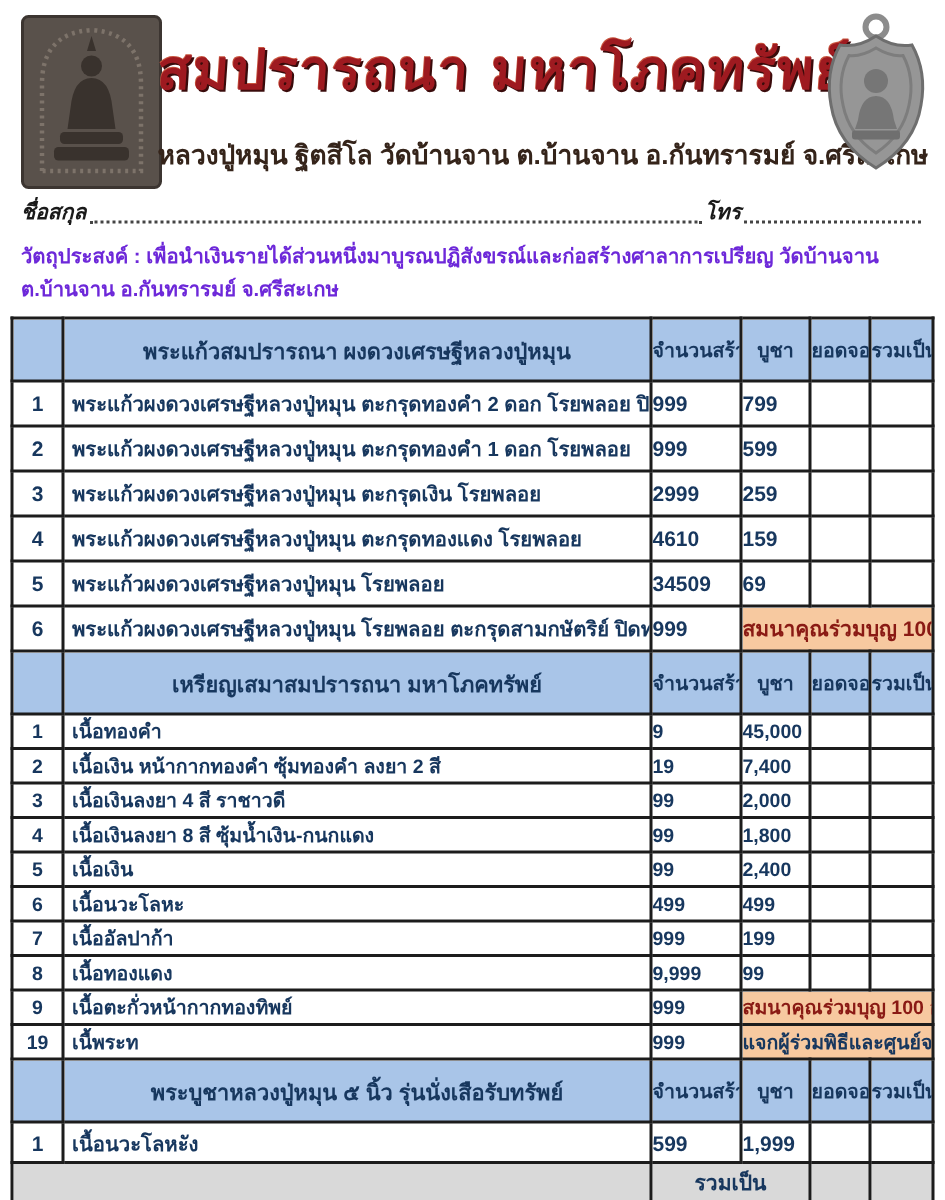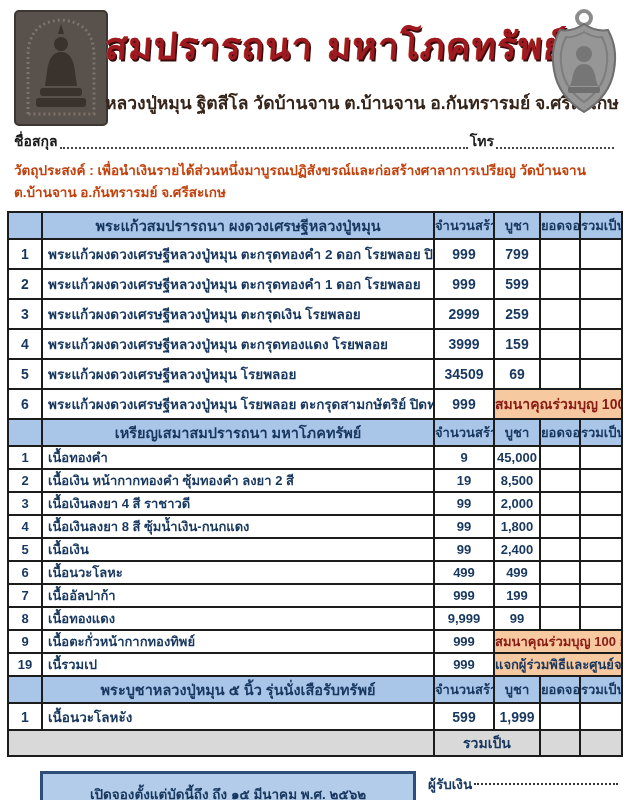--- a/index.html
+++ b/index.html
@@ -31,32 +31,32 @@
     letter-spacing:1px;transform:skewX(-4deg);
     text-shadow:1.5px 1.5px 0 #3a0b0b, -0.5px -0.5px 0 #c8553f;
     font-family:"DejaVu Serif","Liberation Serif",serif;
     white-space:nowrap;
   }
   .sub-title{
     margin-top:14px;font-size:17.5px;font-weight:bold;color:#35241a;
     white-space:nowrap;
   }
   
-  .fillline{display:flex;align-items:flex-end;margin:4px 14px 0 14px;font-size:14px;font-weight:bold;}
+  .fillline{display:flex;align-items:flex-end;margin:4px 14px 0 14px;font-size:14px;font-weight:bold;font-style:italic;}
   .dots{flex:1;border-bottom:2px dotted #444;margin:0 2px 3px 2px;height:12px;}
   .dots.short{flex:0 0 118px;}
-  .purpose{margin:7px 10px 0 14px;font-size:13.5px;font-weight:bold;color:#c2410c;}
+  .purpose{margin:7px 10px 0 14px;font-size:13.5px;font-weight:bold;color:#6d28d9;}
   
   table{border-collapse:collapse;width:614px;margin:8px auto 0 auto;table-layout:fixed;}
   td,th{border:2px solid var(--line);font-size:13.5px;color:var(--navy);overflow:hidden;white-space:nowrap;}
-  th{background:var(--blue);font-size:14.5px;font-weight:bold;height:27px;}
+  th{background:var(--blue);font-size:14.5px;font-weight:bold;height:42px;}
   th.colhead{font-size:13px;}
   td.no{text-align:center;font-weight:bold;font-size:14px;}
   td.desc{text-align:left;padding-left:5px;font-weight:bold;}
-  td.num{text-align:center;font-weight:bold;font-size:14px;}
+  td.num{text-align:left;font-weight:bold;font-size:14px;}
   tr.s0 td{height:30px;}
   tr.s1 td{height:21px;font-size:13px;}
   tr.s2 td{height:27px;}
   td.merged{background:var(--orange);text-align:center;font-weight:bold;font-size:14px;}
   td.merged.red{color:var(--merged-red);}
   td.merged.blue{color:var(--navy);}
   tr.total td{background:var(--grey);height:26px;}
   td.total-label{text-align:center;font-weight:bold;font-size:14px;}
   
   .footer-zone{position:relative;margin-top:14px;height:58px;}
@@ -148,21 +148,21 @@
         <td class="no">3</td>
         <td class="desc">พระแก้วผงดวงเศรษฐีหลวงปู่หมุน  ตะกรุดเงิน โรยพลอย</td>
         <td class="num">2999</td>
         <td class="num">259</td>
         <td></td>
         <td></td>
       </tr>
       <tr class="s0">
         <td class="no">4</td>
         <td class="desc">พระแก้วผงดวงเศรษฐีหลวงปู่หมุน  ตะกรุดทองแดง โรยพลอย</td>
-        <td class="num">3999</td>
+        <td class="num">4610</td>
         <td class="num">159</td>
         <td></td>
         <td></td>
       </tr>
       <tr class="s0">
         <td class="no">5</td>
         <td class="desc">พระแก้วผงดวงเศรษฐีหลวงปู่หมุน โรยพลอย</td>
         <td class="num">34509</td>
         <td class="num">69</td>
         <td></td>
@@ -187,21 +187,21 @@
         <td class="desc">เนื้อทองคำ</td>
         <td class="num">9</td>
         <td class="num">45,000</td>
         <td></td>
         <td></td>
       </tr>
       <tr class="s1">
         <td class="no">2</td>
         <td class="desc">เนื้อเงิน หน้ากากทองคำ ซุ้มทองคำ ลงยา 2 สี</td>
         <td class="num">19</td>
-        <td class="num">8,500</td>
+        <td class="num">7,400</td>
         <td></td>
         <td></td>
       </tr>
       <tr class="s1">
         <td class="no">3</td>
         <td class="desc">เนื้อเงินลงยา 4 สี ราชาวดี</td>
         <td class="num">99</td>
         <td class="num">2,000</td>
         <td></td>
         <td></td>
@@ -247,21 +247,21 @@
         <td></td>
       </tr>
       <tr class="s1">
         <td class="no">9</td>
         <td class="desc">เนื้อตะกั่วหน้ากากทองทิพย์</td>
         <td class="num">999</td>
         <td class="merged red" colspan="3">สมนาคุณร่วมบุญ 100 องค์</td>
       </tr>
       <tr class="s1">
         <td class="no">19</td>
-        <td class="desc">เนื้รวมเป</td>
+        <td class="desc">เนื้พระท</td>
         <td class="num">999</td>
         <td class="merged blue" colspan="3">แจกผู้ร่วมพิธีและศูนย์จอง</td>
       </tr>
       <tr>
         <th></th>
         <th>พระบูชาหลวงปู่หมุน ๕ นิ้ว รุ่นนั่งเสือรับทรัพย์</th>
         <th class="colhead">จำนวนสร้าง</th>
         <th class="colhead">บูชา</th>
         <th class="colhead">ยอดจอง</th>
         <th class="colhead">รวมเป็นเงิน</th>

